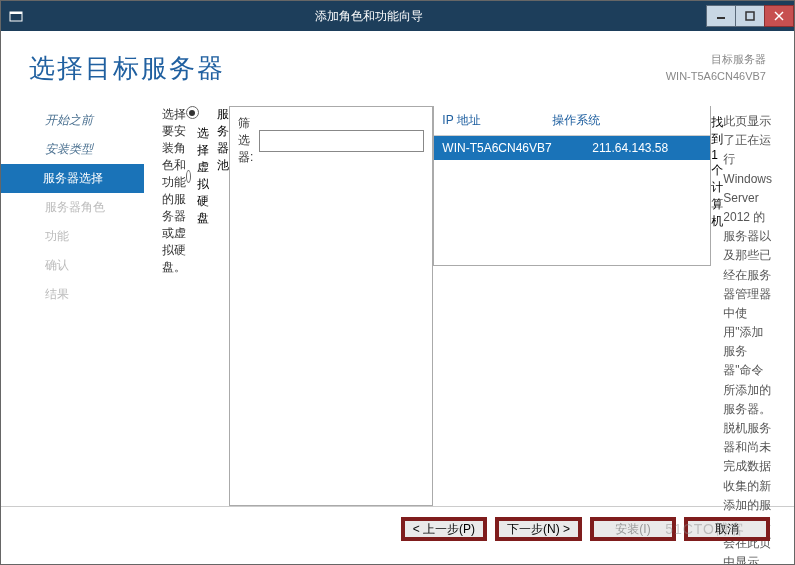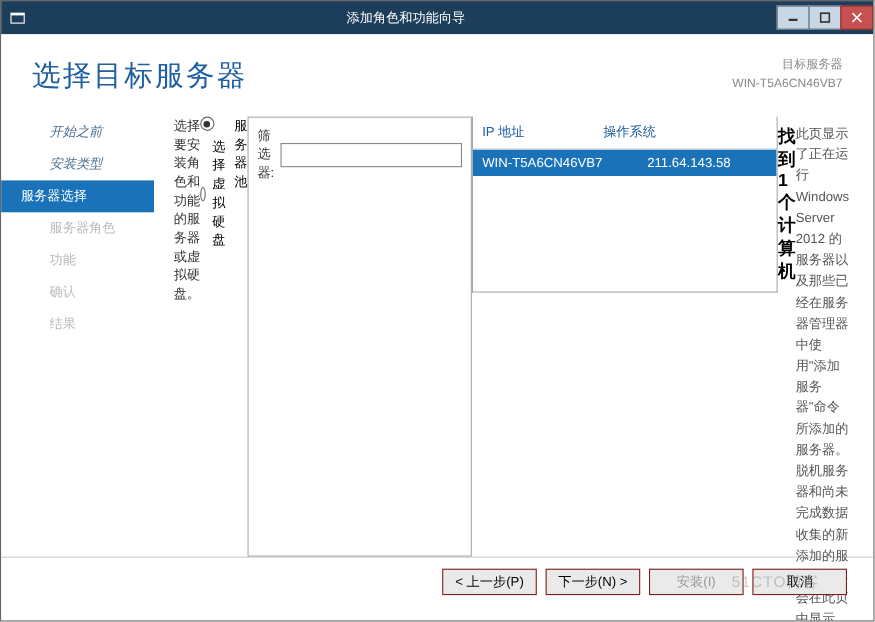--- a/index.html
+++ b/index.html
@@ -13,21 +13,21 @@
     .titlebar .win-btn.close { background: #c75050; color: #fff; border-color: #8a3030; }
     
     .header-row { display: flex; padding: 20px 28px 0 28px; }
     .page-title { color: #2060a0; font-size: 26px; font-weight: 300; letter-spacing: 2px; }
     .target-info { margin-left: auto; text-align: right; color: #888; font-size: 11px; line-height: 1.5; }
     
     .main-area { padding: 12px 0 0 0; display: flex; height: 420px; }
     
     .sidebar { width: 200px; padding-top: 8px; }
     .sidebar-item { padding: 6px 0 6px 44px; color: #4a7090; font-size: 12px; cursor: pointer; }
-    .sidebar-item.selected { background: #1a73b8; color: #fff; padding-left: 18px; }
+    .sidebar-item.selected { background: #1a73b8; color: #fff; padding-left: 42px; }
     .sidebar-item.visited { color: #4a7090; font-style: italic; }
     .sidebar-item.disabled { color: #bbb; }
     
     .main-panel { flex: 1; padding: 8px 22px 0 18px; display: flex; flex-direction: row; }
     .instruction { font-size: 12px; margin-bottom: 14px; color: #333; }
     .radio-group { margin-bottom: 18px; }
     .radio-row { display: flex; align-items: center; margin-bottom: 6px; font-size: 12px; }
     .radio { width: 13px; height: 13px; border: 1px solid #666; border-radius: 50%; margin-right: 6px; display: inline-flex; align-items: center; justify-content: center; }
     .radio.checked::after { content: ""; width: 6px; height: 6px; background: #333; border-radius: 50%; display: block; }
     
@@ -43,25 +43,25 @@
     .th.name { width: 150px; }
     .th.ip { width: 110px; }
     .th.os { flex: 1; }
     .table-body { flex: 1; overflow: auto; }
     .tr { display: flex; padding: 5px 8px; }
     .tr.selected { background: #1a73b8; color: #fff; }
     .td.name { width: 150px; }
     .td.ip { width: 110px; }
     .td.os { flex: 1; }
     
-    .found-text { margin-top: 8px; font-size: 16px; font-weight: bold; }
+    .found-text { margin-top: 8px; font-size: 12px; }
     .help-text { margin-top: 6px; font-size: 12px; color: #555; line-height: 1.6; }
     
     .button-bar { border-top: 1px solid #ccc; padding: 10px 24px; display: flex; justify-content: flex-end; gap: 8px; }
-    .btn { min-width: 86px; height: 24px; background: #eaeaea; border: 1px solid #7f1d1d; font-size: 12px; cursor: pointer; padding: 0 8px; }
+    .btn { min-width: 86px; height: 24px; background: #eaeaea; border: 4px solid #7f1d1d; font-size: 12px; cursor: pointer; padding: 0 8px; }
     .btn:disabled { color: #999; }
     
     .watermark { position: absolute; right: 49px; bottom: 12px; color: #888; font-size: 14px; opacity: 0.45; letter-spacing: 1px; pointer-events: none; }
     .container { position: relative; }
   </style>
 </head>
 <body>
 <div class="container">
 
 <div class="titlebar">

